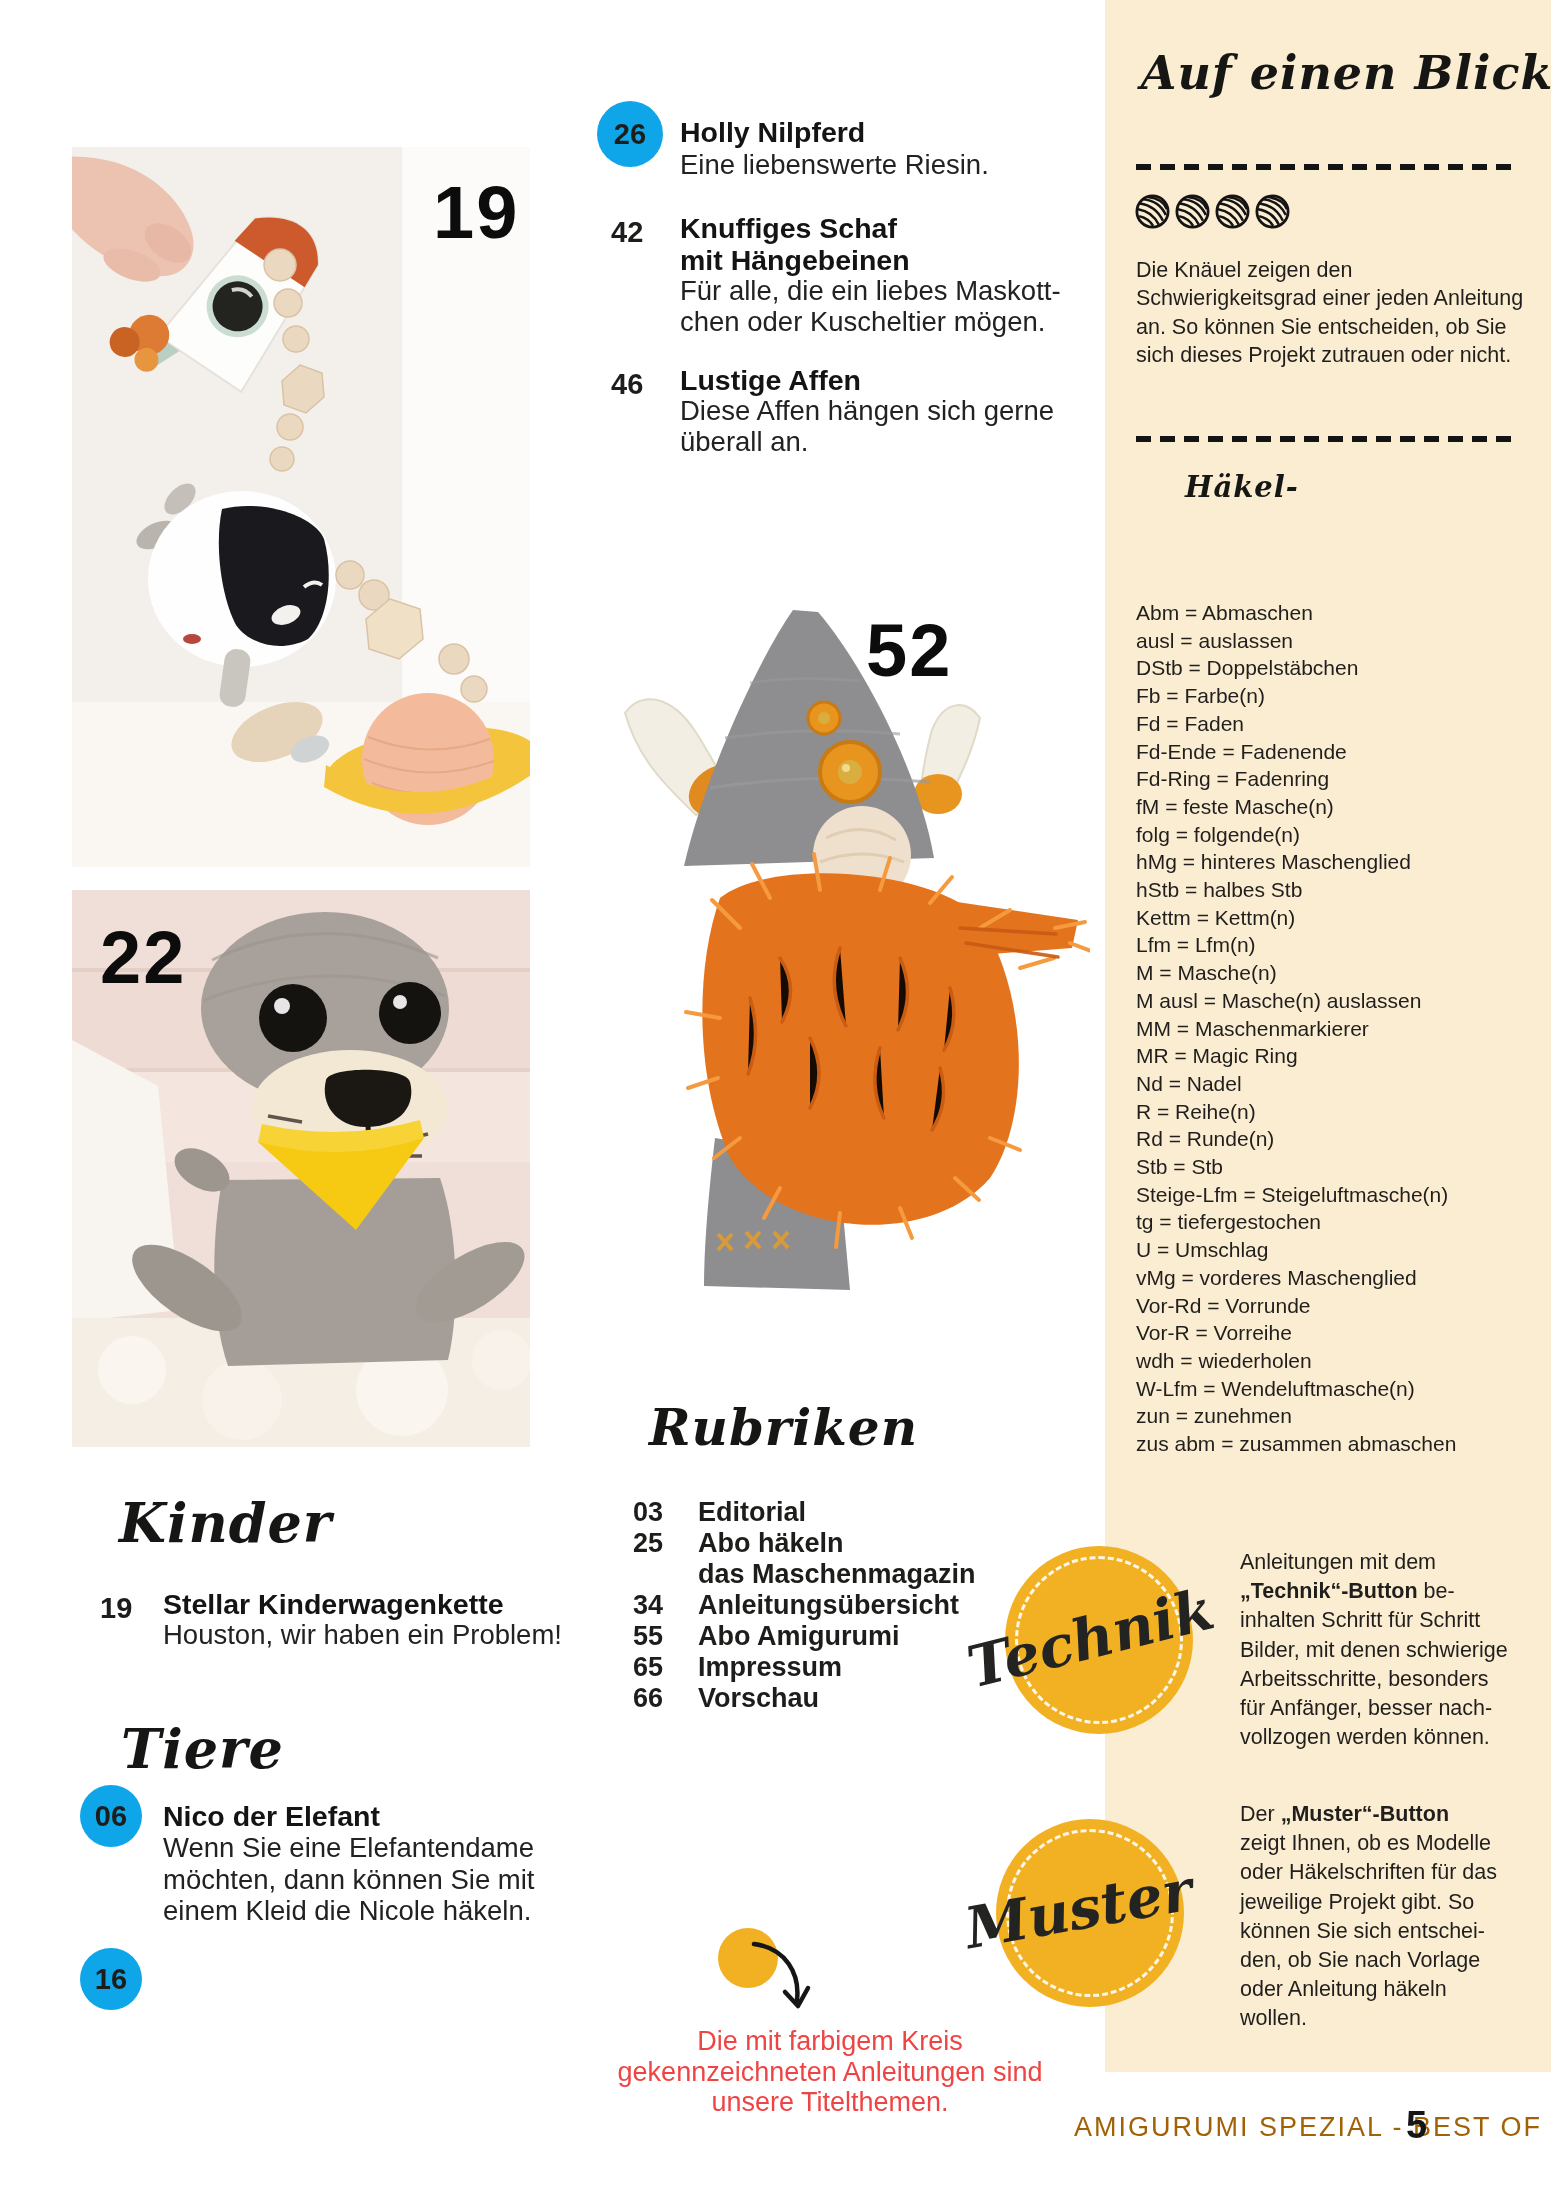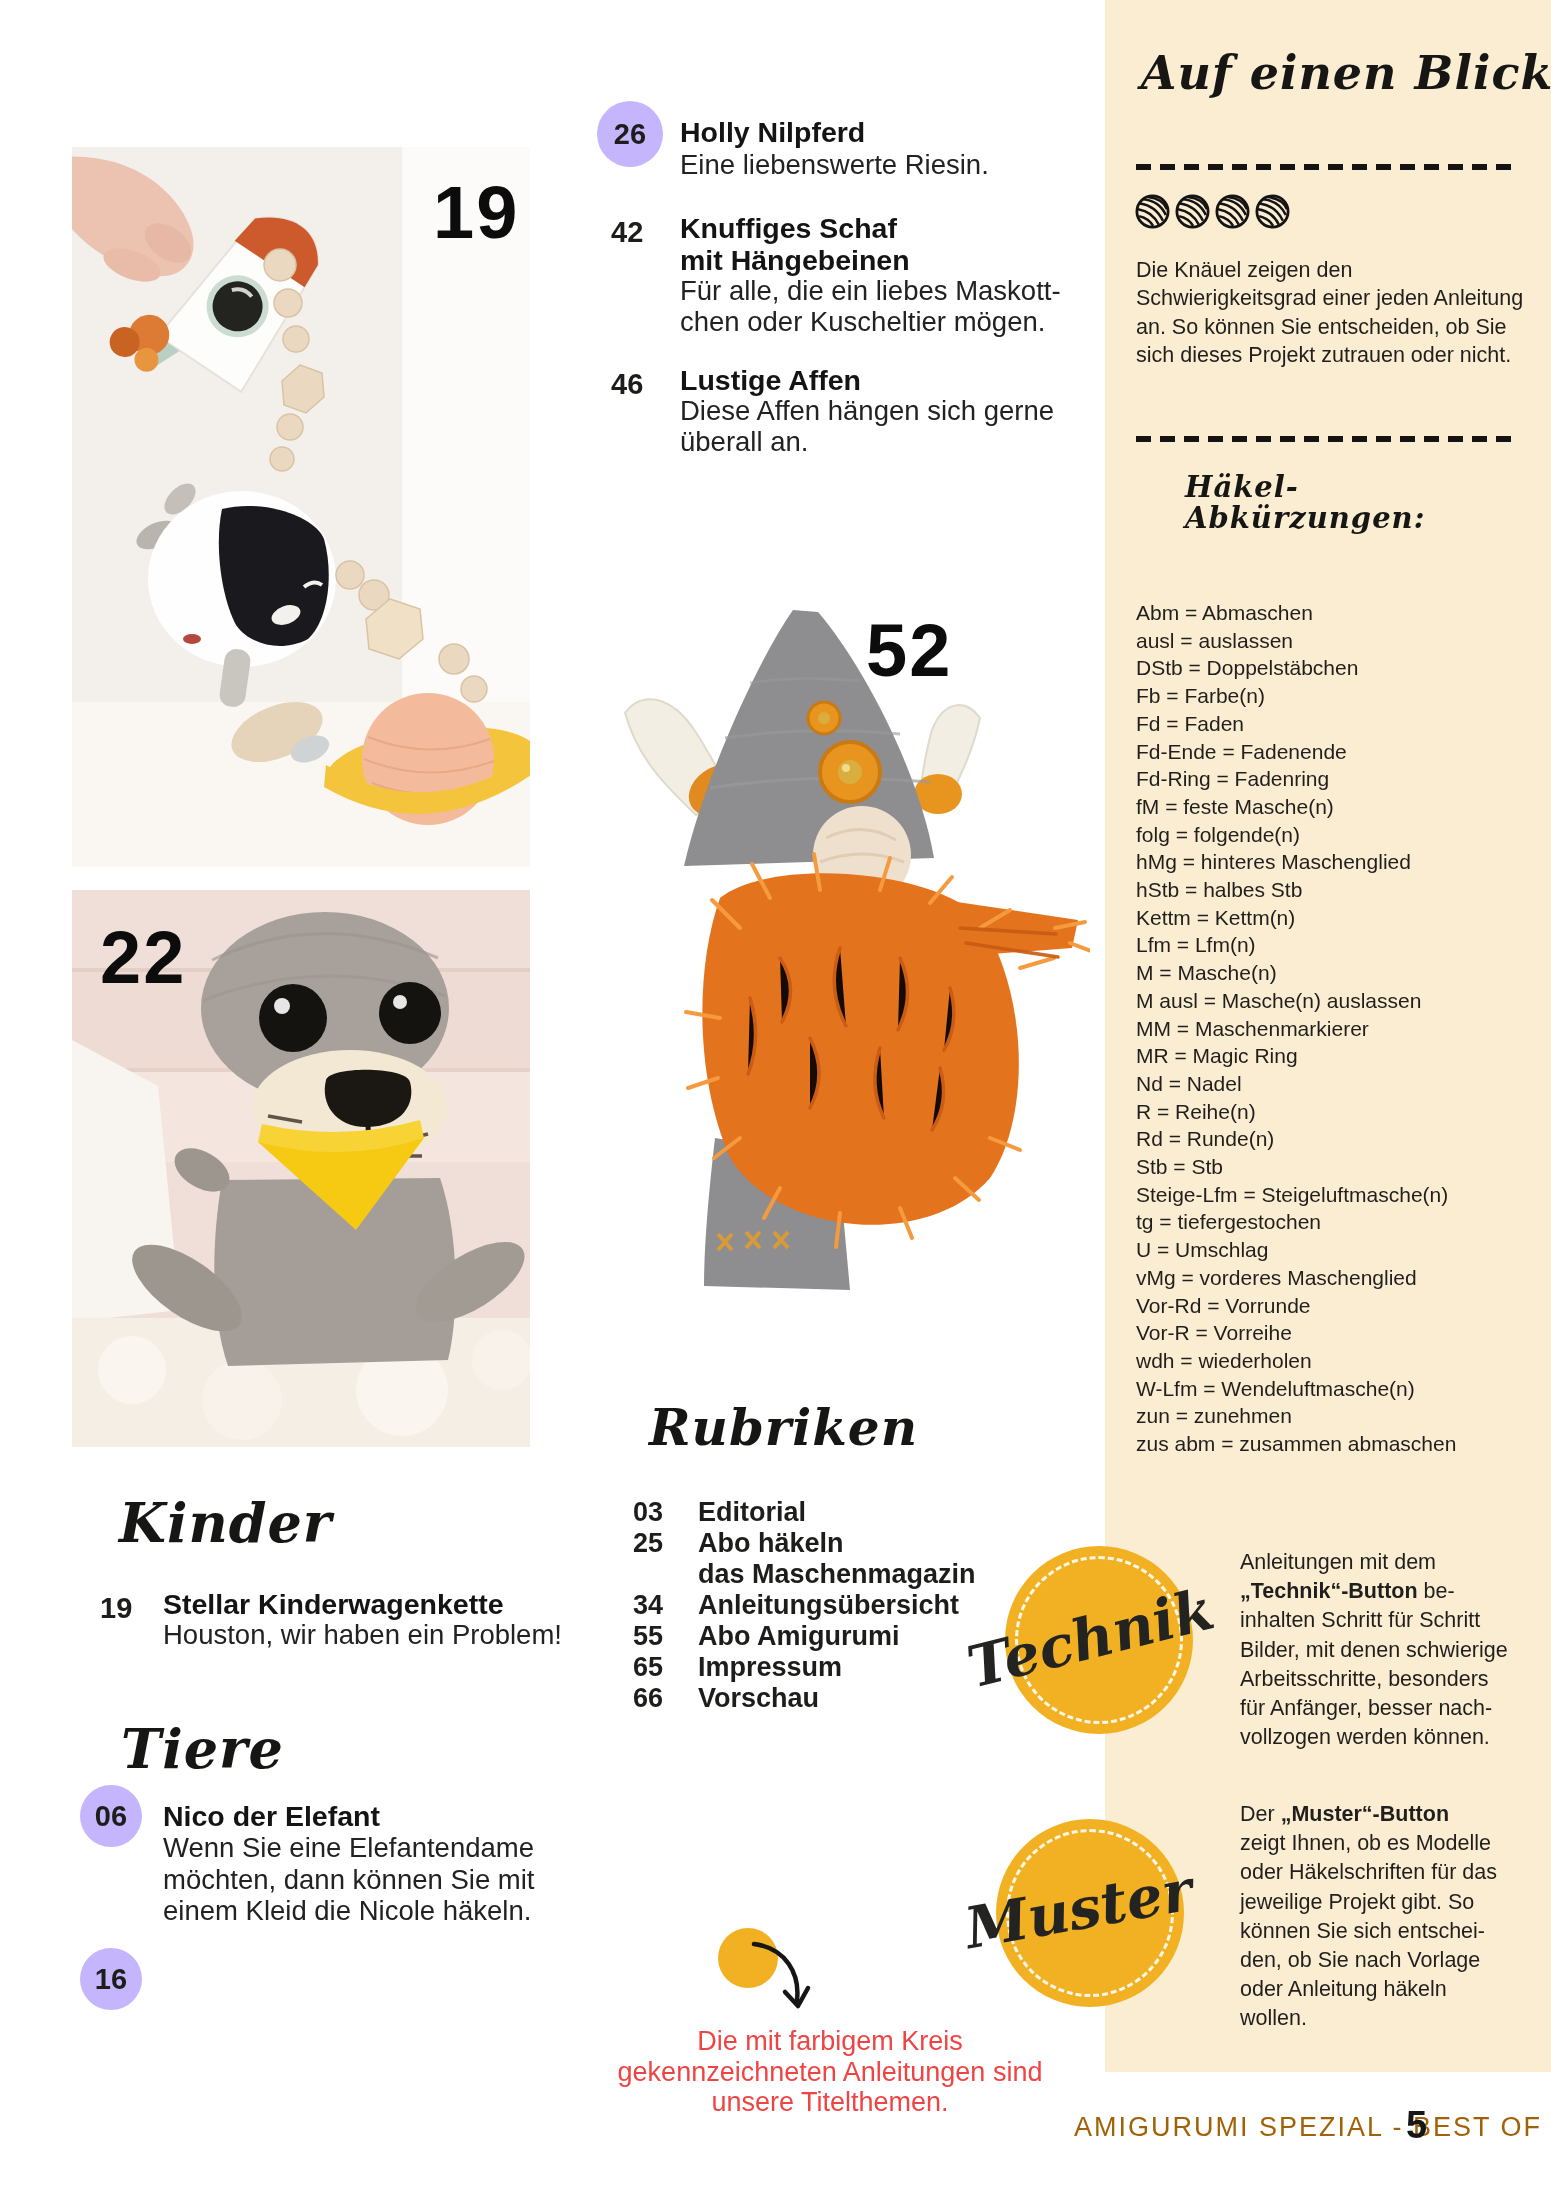--- a/index.html
+++ b/index.html
@@ -21,21 +21,21 @@
   .sb-abbr-h{left:1134px;top:472px;font-size:29px;line-height:1.08;margin-left:32px;}
   .sb-abbr{left:1136px;top:599px;font-size:21px;line-height:27.7px;color:#201f1d;}
   .yarn-row{left:1134px;top:193px;display:flex;gap:3px;}
   
   .badge{border-radius:50%;background:#F2B122;}
   .badge .ring{position:absolute;left:10px;top:10px;right:10px;bottom:10px;border:3px dashed rgba(255,255,255,.9);border-radius:50%;}
   .badge .word{position:absolute;font-family:"DejaVu Serif",serif;font-style:italic;font-weight:700;color:#232321;font-size:57px;white-space:nowrap;}
   
   .pagenum{font-weight:800;font-size:74px;color:#0c0c0c;letter-spacing:2px;}
   
-  .num-circle{width:64px;height:64px;border-radius:50%;background:#c4b5fd;display:flex;align-items:center;justify-content:center;
+  .num-circle{width:64px;height:64px;border-radius:50%;background:#0ea5e9;display:flex;align-items:center;justify-content:center;
     font-weight:700;font-size:29px;color:#1d1d1b;}
   .plain-num{font-weight:700;font-size:29px;color:#1d1d1b;}
   .e-title{font-weight:700;font-size:28.5px;line-height:32px;color:#141414;}
   .e-desc{font-size:27.5px;line-height:30.5px;color:#222;}
   
   .rub-row{display:flex;height:31px;align-items:flex-start;}
   .rub-num{width:65px;font-weight:700;font-size:27px;}
   .rub-label{font-weight:700;font-size:27px;}
   
   .note-caption{text-align:center;font-size:27px;line-height:30.5px;color:#ef4444;}
@@ -353,21 +353,20 @@
           <path d="M4.5,20 Q13,22 16.5,28.5"></path>
       </g>
     </svg>
   </div>
 
   <div class="abs sb-note">Die Knäuel zeigen den Schwierigkeitsgrad einer jeden Anleitung an. So können Sie entscheiden, ob Sie sich dieses Projekt zutrauen oder nicht.</div>
   <div class="abs dash" style="left:1136px;top:436px;width:380px"></div>
 
   <div class="abs script sb-abbr-h">
     <div>Häkel-</div>
-    <div>Abkürzungen:</div>
   </div>
 
   <div class="abs sb-abbr">
     <div>Abm = Abmaschen</div>
     <div>ausl = auslassen</div>
     <div>DStb = Doppelstäbchen</div>
     <div>Fb = Farbe(n)</div>
     <div>Fd = Faden</div>
     <div>Fd-Ende = Fadenende</div>
     <div>Fd-Ring = Fadenring</div>

